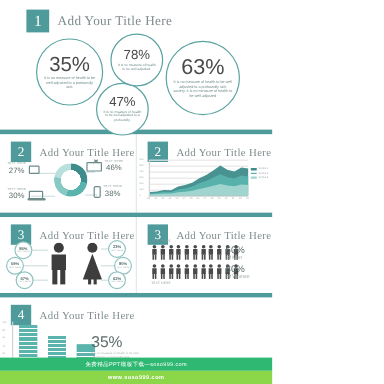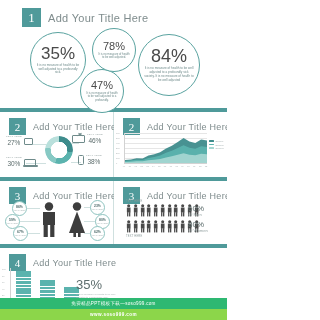--- a/index.html
+++ b/index.html
@@ -6,21 +6,21 @@
   body{width:227px;height:320px;font-family:"Liberation Sans",sans-serif;overflow:hidden;position:relative;}
   .page{width:227px;height:320px;position:relative;background:#fff;}
 
   
   .num-badge{
     width:17px;height:17px;background:#4f9a9a;color:#fff;
     display:flex;align-items:center;justify-content:center;
     font-size:11px;font-weight:400;font-family:"Liberation Serif",serif;
   }
   .sec-title{
-    color:#7f8c8d;font-size:9px;letter-spacing:.3px;white-space:nowrap;
+    color:#7f8c8d;font-size:9px;letter-spacing:.3px;white-space:nowrap;font-family:Liberation Serif, serif;
   }
   .sec-head{display:flex;align-items:center;gap:7px;}
 
   
   .block1{position:relative;height:108px;}
   .block1 .sec-head{position:absolute;left:22px;top:8px;}
   .block1 .num-badge{width:19px;height:19px;font-size:13px;}
   .block1 .sec-title{font-size:11px;}
 
   .bub{
@@ -141,21 +141,21 @@
       <div class="pct">78%</div>
       <div class="cap">It is no measure of health to be well adjusted.</div>
     </div>
 
     <div class="bub b47">
       <div class="pct">47%</div>
       <div class="cap">It is no measure of health to be well adjusted to a profoundly.</div>
     </div>
 
     <div class="bub b84">
-      <div class="pct">84%</div>
+      <div class="pct">63%</div>
       <div class="cap">It is no measure of health to be well adjusted to a profoundly sick society. It is no measure of health to be well adjusted</div>
     </div>
   </div>
 
   <div class="band"></div>
 
   <div class="row">
 
     <div class="panel" style="width:113px;height:65px;">
       <div class="sec-head">

